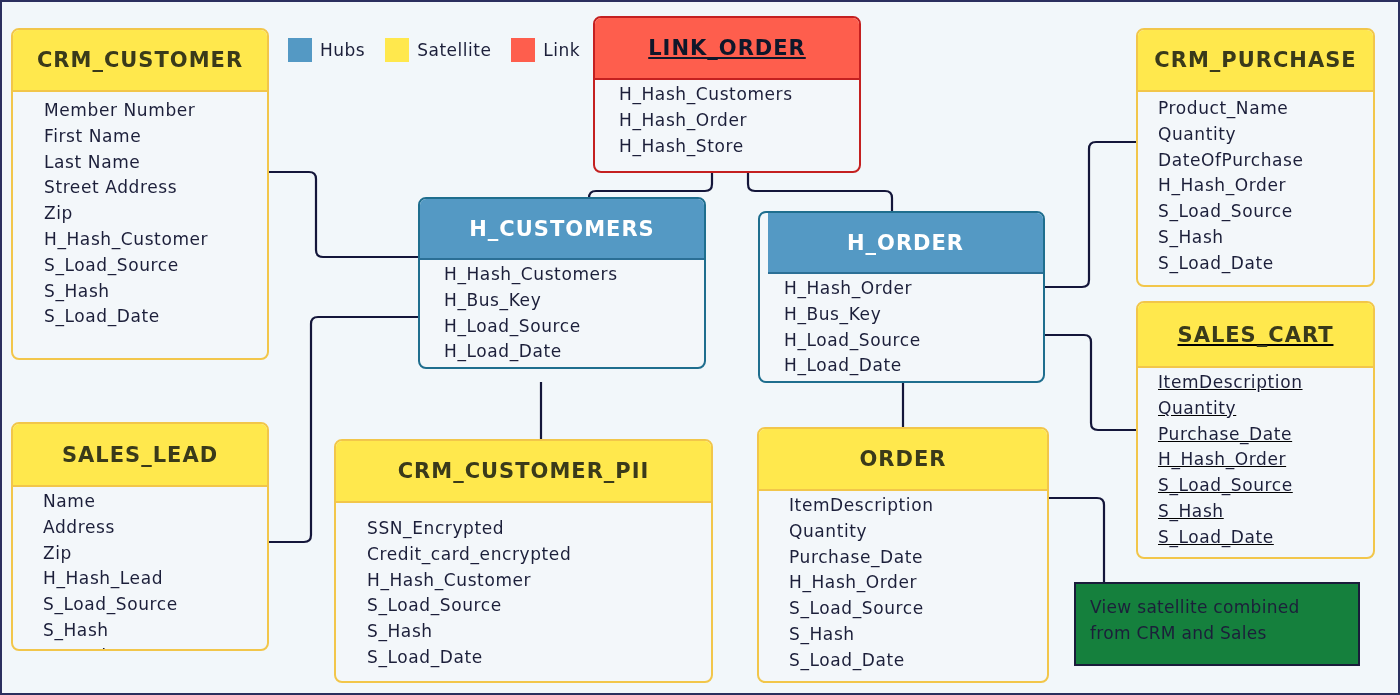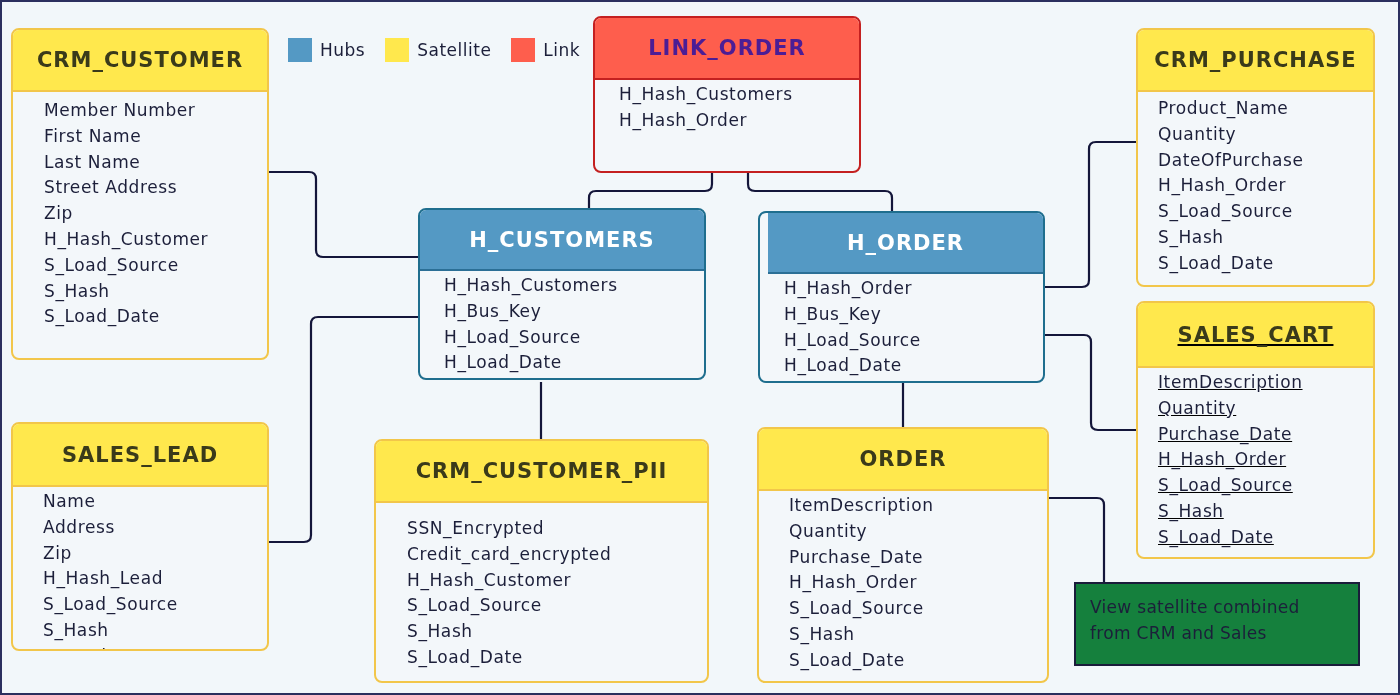--- a/index.html
+++ b/index.html
@@ -24,21 +24,21 @@
     font-weight:bold; letter-spacing:1px; font-size:21px;
     box-sizing:border-box;
   }
   .entity ul { list-style:none; margin:0; padding:0; }
   .entity li { font-size:17px; line-height:25.8px; color:#1c1f3a; letter-spacing:0.6px; white-space:nowrap; }
   .sat { border:2px solid #f2c64a; }
   .sat .hdr { background:#ffe84d; color:#3a3a1a; border-bottom:2px solid #f2c64a; }
   .hub { border:2px solid #1f6e8e; }
   .hub .hdr { background:#5499c4; color:#ffffff; border-bottom:2px solid #2b6f96; }
   .link { border:2.5px solid #c42020; }
-  .link .hdr { background:#fe5e4d; color:#4c1d95; border-bottom:2px solid #c42020; }
+  .link .hdr { background:#fe5e4d; color:#0f172a; border-bottom:2px solid #c42020;text-decoration:underline; }
   .legend { position:absolute; top:38px; left:288px; display:flex; align-items:center; }
   .legend .item { display:flex; align-items:center; margin-right:20px; }
   .legend .sw { width:24px; height:24px; display:inline-block; margin-right:8px; }
   .legend .lbl { font-size:17px; color:#1c1f3a; letter-spacing:0.5px; }
   .note {
     position:absolute; left:1074px; top:582px; width:286px; height:84px;
     box-sizing:border-box; border:2.5px solid #1a1c3a; background:#15803d;
     padding:10px 14px; font-size:17px; line-height:26px; color:#1c1f3a; letter-spacing:0.3px;
   }
 </style>
@@ -89,37 +89,38 @@
     <li>S_Hash</li>
     <li>S_Load_Date</li>
   </ul>
 </div>
 
 <div class="entity link" style="left:593px;top:16px;width:268px;height:157px;">
   <div class="hdr" style="height:62px;">LINK_ORDER</div>
   <ul style="padding:2px 0 0 24px;">
     <li>H_Hash_Customers</li>
     <li>H_Hash_Order</li>
+    <li>H_Hash_Store</li>
   </ul>
 </div>
 
 <div class="entity sat" style="left:1136px;top:28px;width:239px;height:259px;">
   <div class="hdr" style="height:62px;">CRM_PURCHASE</div>
   <ul style="padding:4px 0 0 20px;">
     <li>Product_Name</li>
     <li>Quantity</li>
     <li>DateOfPurchase</li>
     <li>H_Hash_Order</li>
     <li>S_Load_Source</li>
     <li>S_Hash</li>
     <li>S_Load_Date</li>
   </ul>
 </div>
 
-<div class="entity hub" style="left:418px;top:208px;width:288px;height:172px;">
+<div class="entity hub" style="left:418px;top:197px;width:288px;height:172px;">
   <div class="hdr" style="height:61px;">H_CUSTOMERS</div>
   <ul style="padding:2px 0 0 24px;">
     <li>H_Hash_Customers</li>
     <li>H_Bus_Key</li>
     <li>H_Load_Source</li>
     <li>H_Load_Date</li>
   </ul>
 </div>
 
 <div class="entity hub" style="left:758px;top:211px;width:287px;height:172px;">
@@ -151,21 +152,21 @@
     <li>Name</li>
     <li>Address</li>
     <li>Zip</li>
     <li>H_Hash_Lead</li>
     <li>S_Load_Source</li>
     <li>S_Hash</li>
     <li>S_Load_Date</li>
   </ul>
 </div>
 
-<div class="entity sat" style="left:334px;top:439px;width:335px;height:244px;margin-left:40px;">
+<div class="entity sat" style="left:334px;top:439px;width:379px;height:244px;">
   <div class="hdr" style="height:62px;">CRM_CUSTOMER_PII</div>
   <ul style="padding:13px 0 0 31px;">
     <li>SSN_Encrypted</li>
     <li>Credit_card_encrypted</li>
     <li>H_Hash_Customer</li>
     <li>S_Load_Source</li>
     <li>S_Hash</li>
     <li>S_Load_Date</li>
   </ul>
 </div>

